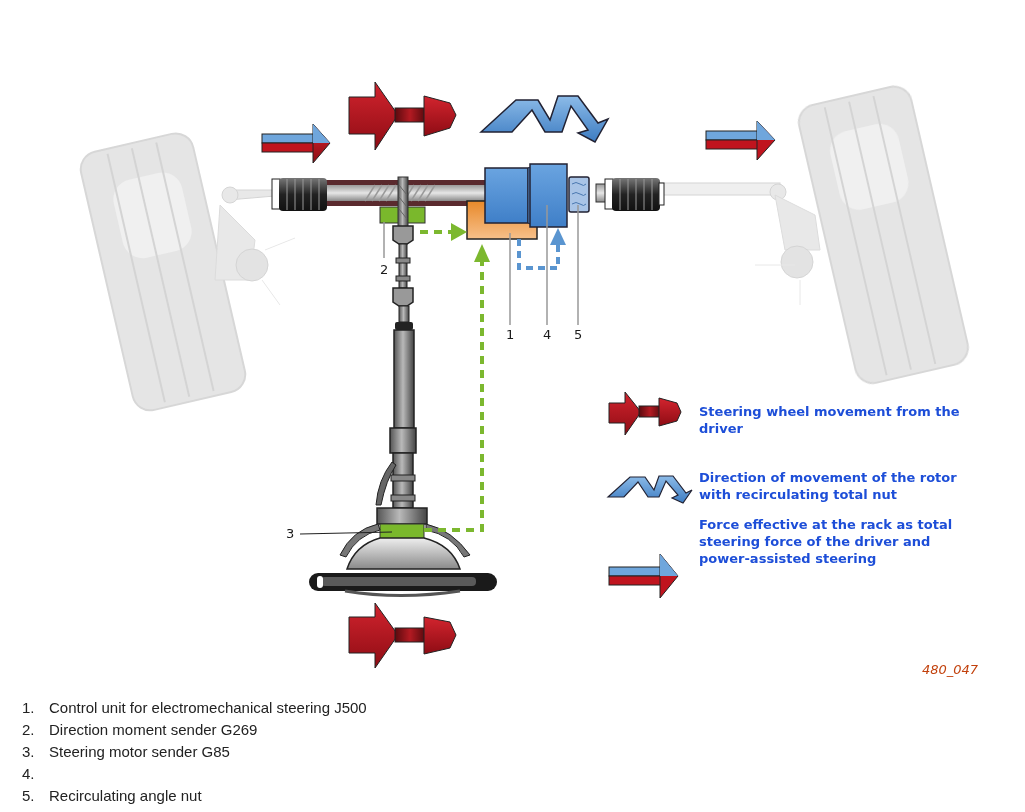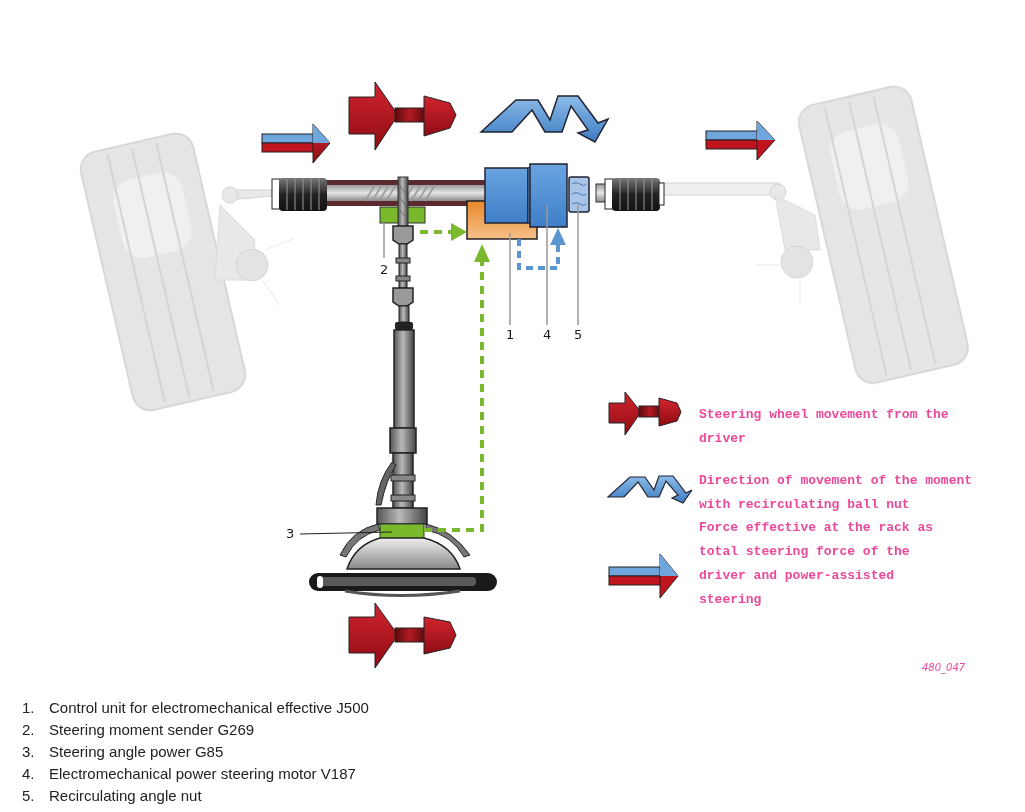--- a/index.html
+++ b/index.html
@@ -1,22 +1,22 @@
 <!DOCTYPE html>
 <html><head>
 <meta charset="utf-8">
 <style>
   html, body { margin: 0; padding: 0; background: #ffffff; }
   body { width: 1025px; height: 812px; position: relative; overflow: hidden;
          font-family: "DejaVu Sans", sans-serif; color: #1a1a1a; }
   #diagram { position: absolute; left: 0; top: 0; width: 1025px; height: 680px; }
   .legend-text { position: absolute; left: 699px; font-size: 13px; font-weight: bold;
-                 line-height: 24px; color: #ec4899; width: 300px; font-family: Liberation Mono, monospace; }
+                 line-height: 17px; color: #1d4ed8; width: 300px; }
   .callout { position: absolute; font-size: 13px; color: #1a1a1a; }
-  .figure-id { position: absolute; left: 922px; top: 662px; font-size: 10px; font-style: italic; color: #ec4899; }
+  .figure-id { position: absolute; left: 922px; top: 662px; font-size: 13px; font-style: italic; color: #c2410c; }
   .parts-list { position: absolute; left: 22px; top: 697px; margin: 0; padding: 0; list-style: none;
                 font-family: "Liberation Sans", sans-serif; font-size: 15px; line-height: 22px; color: #222; }
   .parts-list li { display: flex; }
   .parts-list .num { width: 27px; }
 </style>
 </head>
 <body>
 
 <svg id="diagram" viewBox="0 0 1025 680" xmlns="http://www.w3.org/2000/svg">
   <defs>
@@ -249,39 +249,38 @@
   </g>
 </svg>
 
 <span class="callout" style="left:380px; top:262px;">2</span>
 <span class="callout" style="left:506px; top:327px;">1</span>
 <span class="callout" style="left:543px; top:327px;">4</span>
 <span class="callout" style="left:574px; top:327px;">5</span>
 <span class="callout" style="left:286px; top:526px;">3</span>
 
 <div class="legend-text" style="top:403px;">Steering wheel movement from the driver</div>
-<div class="legend-text" style="top:469px; width:275px;">Direction of movement of the moment with recirculating ball nut</div>
+<div class="legend-text" style="top:469px; width:275px;">Direction of movement of the rotor with recirculating total nut</div>
 <div class="legend-text" style="top:516px; width:260px;">Force effective at the rack as total steering force of the driver and power-assisted steering</div>
 
 <div class="figure-id">480_047</div>
 
 <ol class="parts-list">
   <li>
       <span class="num">1.</span>
-      <span>Control unit for electromechanical effective J500</span>
+      <span>Control unit for electromechanical steering J500</span>
     </li>
   <li>
       <span class="num">2.</span>
-      <span>Steering moment sender G269</span>
+      <span>Direction moment sender G269</span>
     </li>
   <li>
       <span class="num">3.</span>
-      <span>Steering angle power G85</span>
+      <span>Steering motor sender G85</span>
     </li>
   <li>
       <span class="num">4.</span>
-      <span>Electromechanical power steering motor V187</span>
     </li>
   <li>
       <span class="num">5.</span>
       <span>Recirculating angle nut</span>
     </li>
 </ol>
 
 </body></html>

